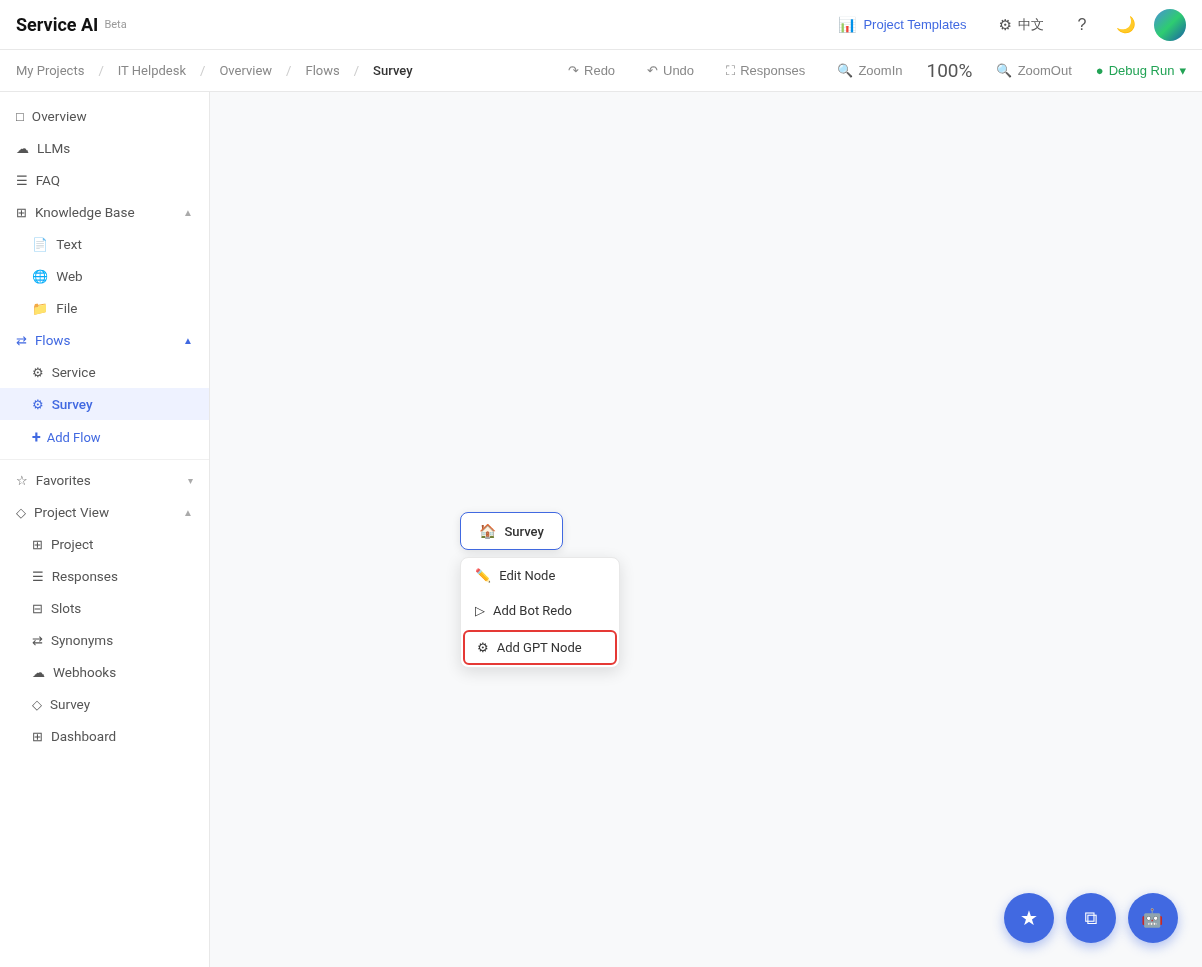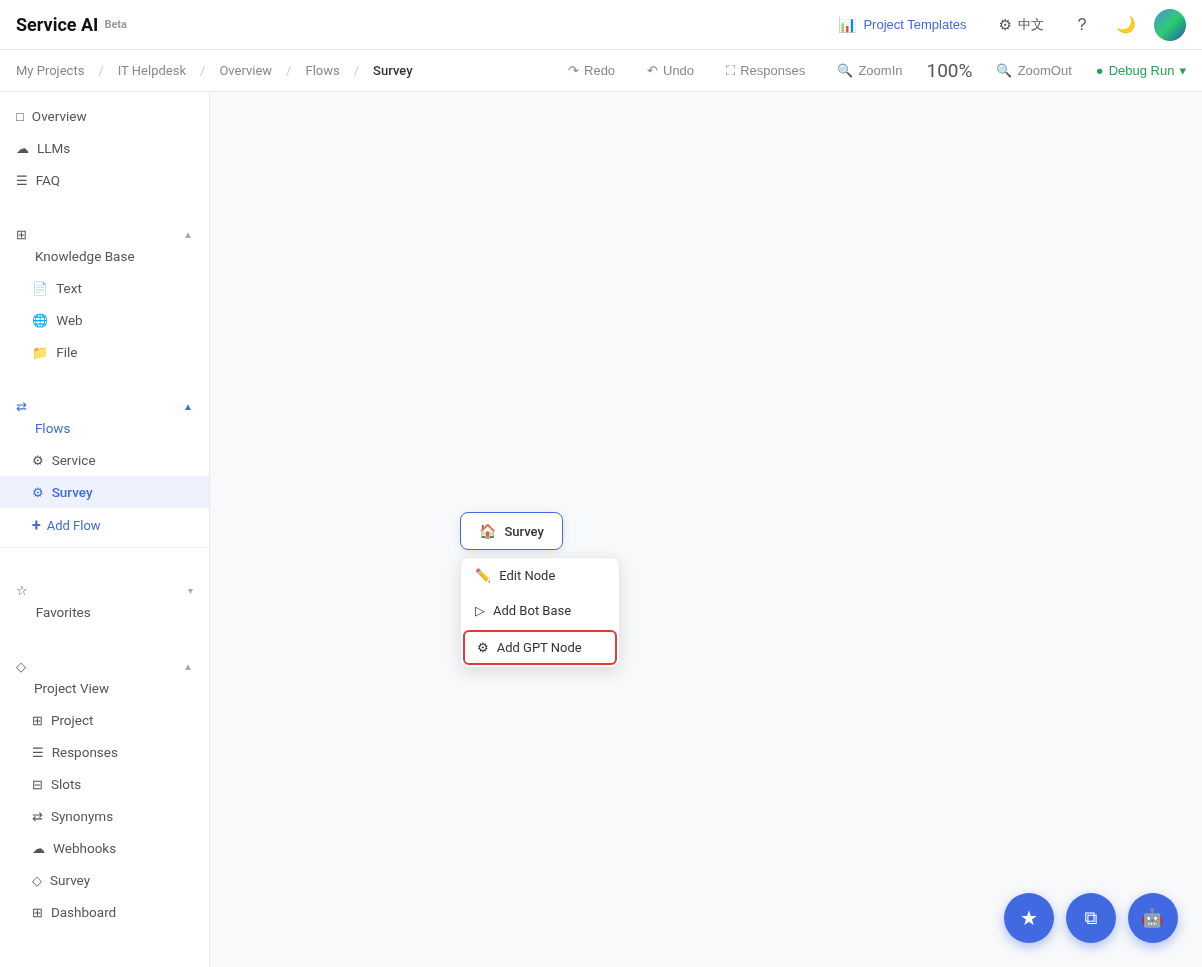--- a/index.html
+++ b/index.html
@@ -1,21 +1,21 @@
 <!DOCTYPE html>
 <html><head>
   <meta charset="utf-8">
   <style>
     * { box-sizing: border-box; margin: 0; padding: 0; }
     body { font-family: -apple-system, BlinkMacSystemFont, 'Segoe UI', Roboto, sans-serif; font-size: 14px; background: #fff; color: #333; height: 967px; overflow: hidden; }
 
     
     .topbar { display: flex; align-items: center; height: 50px; padding: 0 16px; border-bottom: 1px solid #e8e8e8; gap: 12px; }
     .topbar-logo { font-size: 18px; font-weight: 700; color: #111; display: flex; align-items: center; gap: 6px; }
-    .topbar-logo .beta { font-size: 11px; font-weight: 700; color: #999; text-align: right; }
+    .topbar-logo .beta { font-size: 11px; font-weight: 400; color: #999; text-align: right; }
     .topbar-spacer { flex: 1; }
     .topbar-btn { display: flex; align-items: center; gap: 6px; padding: 5px 10px; border-radius: 6px; cursor: pointer; color: #555; font-size: 13px; background: none; border: none; }
     .topbar-btn.templates { color: #4169e1; }
     .topbar-icon-btn { width: 32px; height: 32px; border-radius: 50%; display: flex; align-items: center; justify-content: center; cursor: pointer; background: none; border: none; color: #555; font-size: 16px; }
     .avatar { width: 32px; height: 32px; border-radius: 50%; background: linear-gradient(135deg, #4a90d9, #2ecc71, #1a5ca8); cursor: pointer; }
 
     
     .breadcrumb { display: flex; align-items: center; height: 42px; padding: 0 16px; border-bottom: 1px solid #e8e8e8; gap: 8px; font-size: 13px; }
     .breadcrumb-item { color: #888; cursor: pointer; }
     .breadcrumb-sep { color: #ccc; margin: 0 6px; }
@@ -29,21 +29,21 @@
     .layout { display: flex; height: calc(967px - 50px - 42px); }
 
     
     .sidebar { width: 210px; min-width: 210px; border-right: 1px solid #e8e8e8; overflow-y: auto; padding: 8px 0; background: #fff; position: relative; }
     .sidebar::-webkit-scrollbar { width: 4px; }
     .sidebar::-webkit-scrollbar-thumb { background: #ddd; border-radius: 2px; }
     .sidebar-item { display: flex; align-items: center; gap: 8px; padding: 8px 16px; cursor: pointer; color: #555; font-size: 13.5px; border-radius: 0; }
     .sidebar-item.active { background: #eef2ff; color: #4169e1; font-weight: 500; }
     .sidebar-item.sub { padding-left: 32px; }
     .sidebar-section { display: flex; align-items: center; gap: 8px; padding: 8px 16px; cursor: pointer; color: #555; font-size: 13.5px; }
-    .sidebar-section .section-label { flex: 1; margin-top: 44px; }
+    .sidebar-section .section-label { flex: 1; }
     .sidebar-section .chevron { font-size: 10px; color: #aaa; }
     .sidebar-divider { height: 1px; background: #f0f0f0; margin: 4px 0; }
     .add-flow { display: flex; align-items: center; gap: 6px; padding: 8px 16px 8px 32px; cursor: pointer; color: #4169e1; font-size: 13px; }
 
     
     .canvas { flex: 1; background: #f8f9fa; position: relative; overflow: hidden; }
 
     
     .survey-node { position: absolute; top: 420px; left: 250px; background: #fff; border: 1.5px solid #4169e1; border-radius: 8px; padding: 10px 18px; font-size: 13px; font-weight: 500; color: #333; display: flex; align-items: center; gap: 8px; box-shadow: 0 2px 8px rgba(0,0,0,0.1); cursor: pointer; }
 
@@ -227,21 +227,21 @@
       <span>Survey</span>
     </div>
 
     <div class="context-menu">
       <div class="context-menu-item">
         <span>✏️</span>
         <span>Edit Node</span>
       </div>
       <div class="context-menu-item">
         <span>▷</span>
-        <span>Add Bot Base</span>
+        <span>Add Bot Redo</span>
       </div>
       <div class="context-menu-item highlighted">
         <span>⚙</span>
         <span>Add GPT Node</span>
       </div>
     </div>
 
     <div class="fab-container">
       <button class="fab" title="Favorites">
         <span>★</span>

